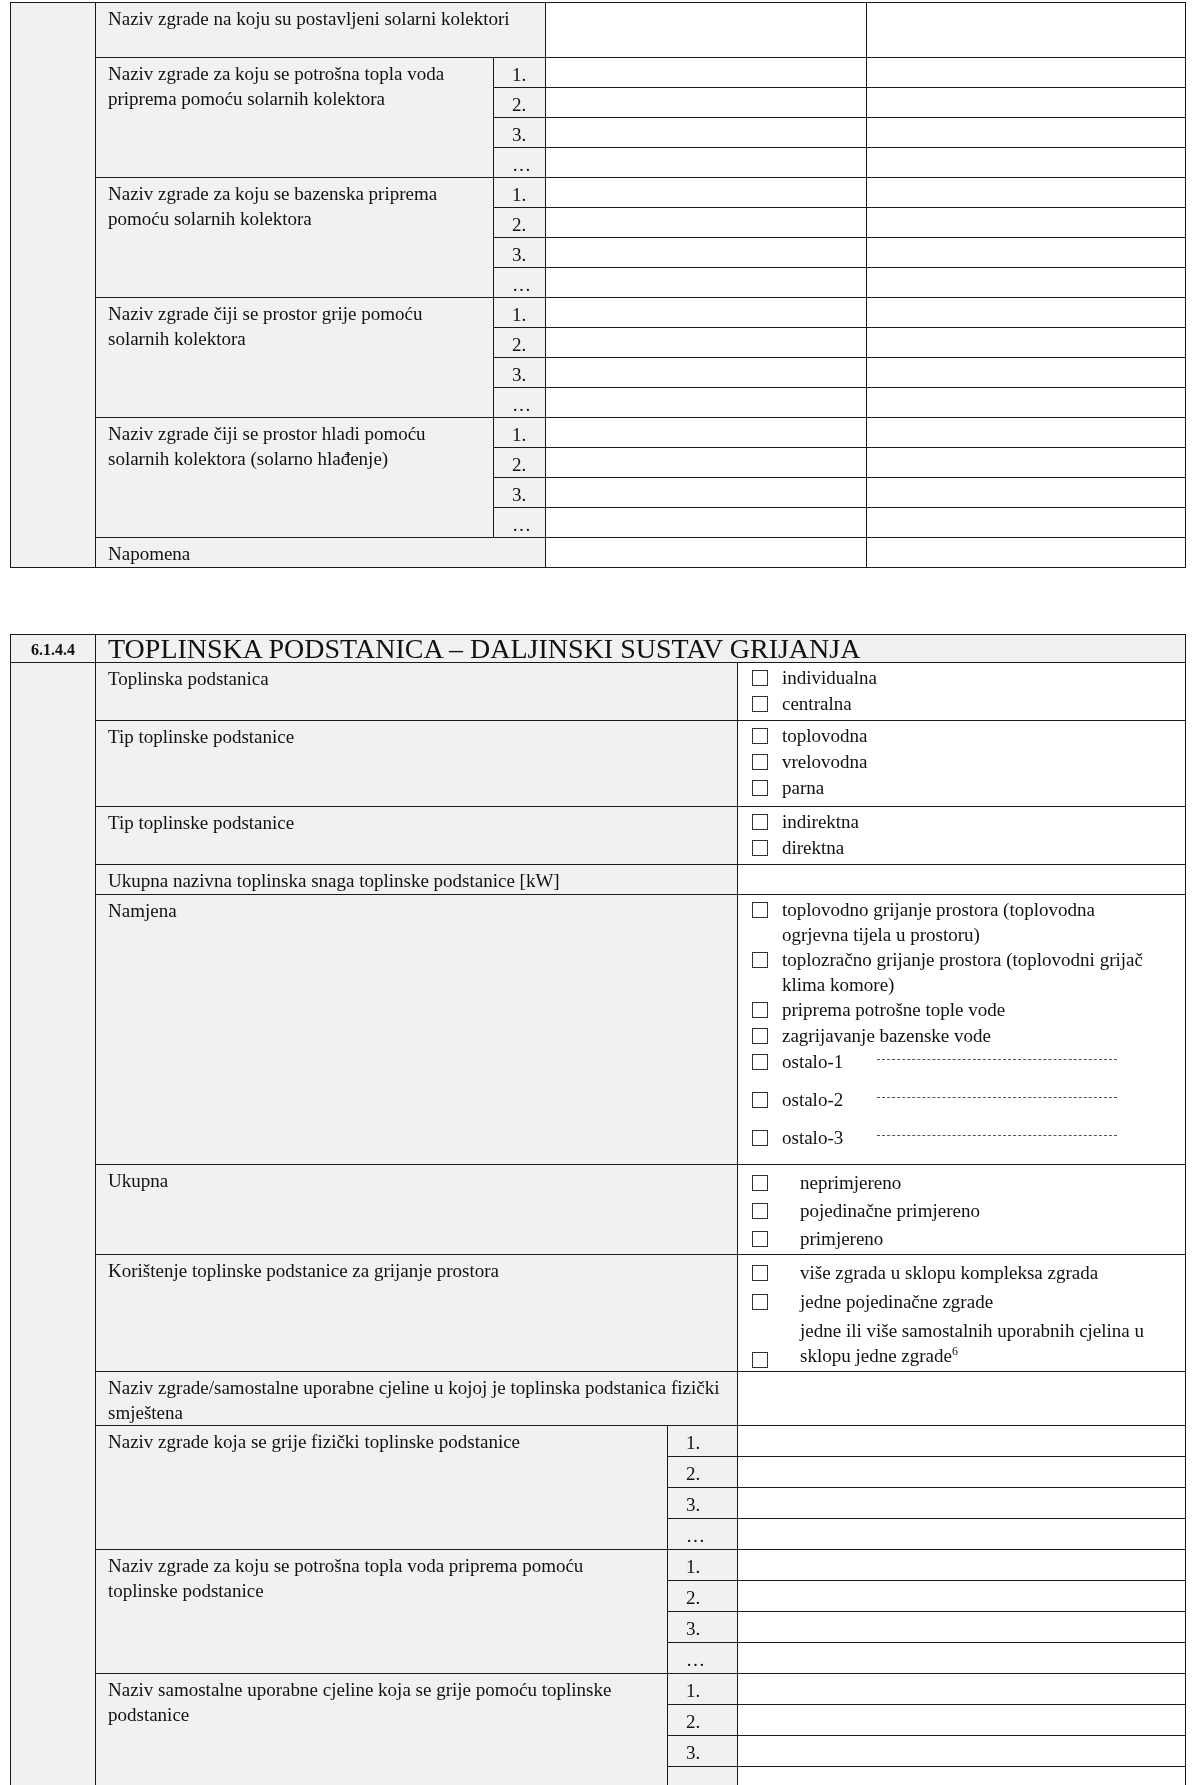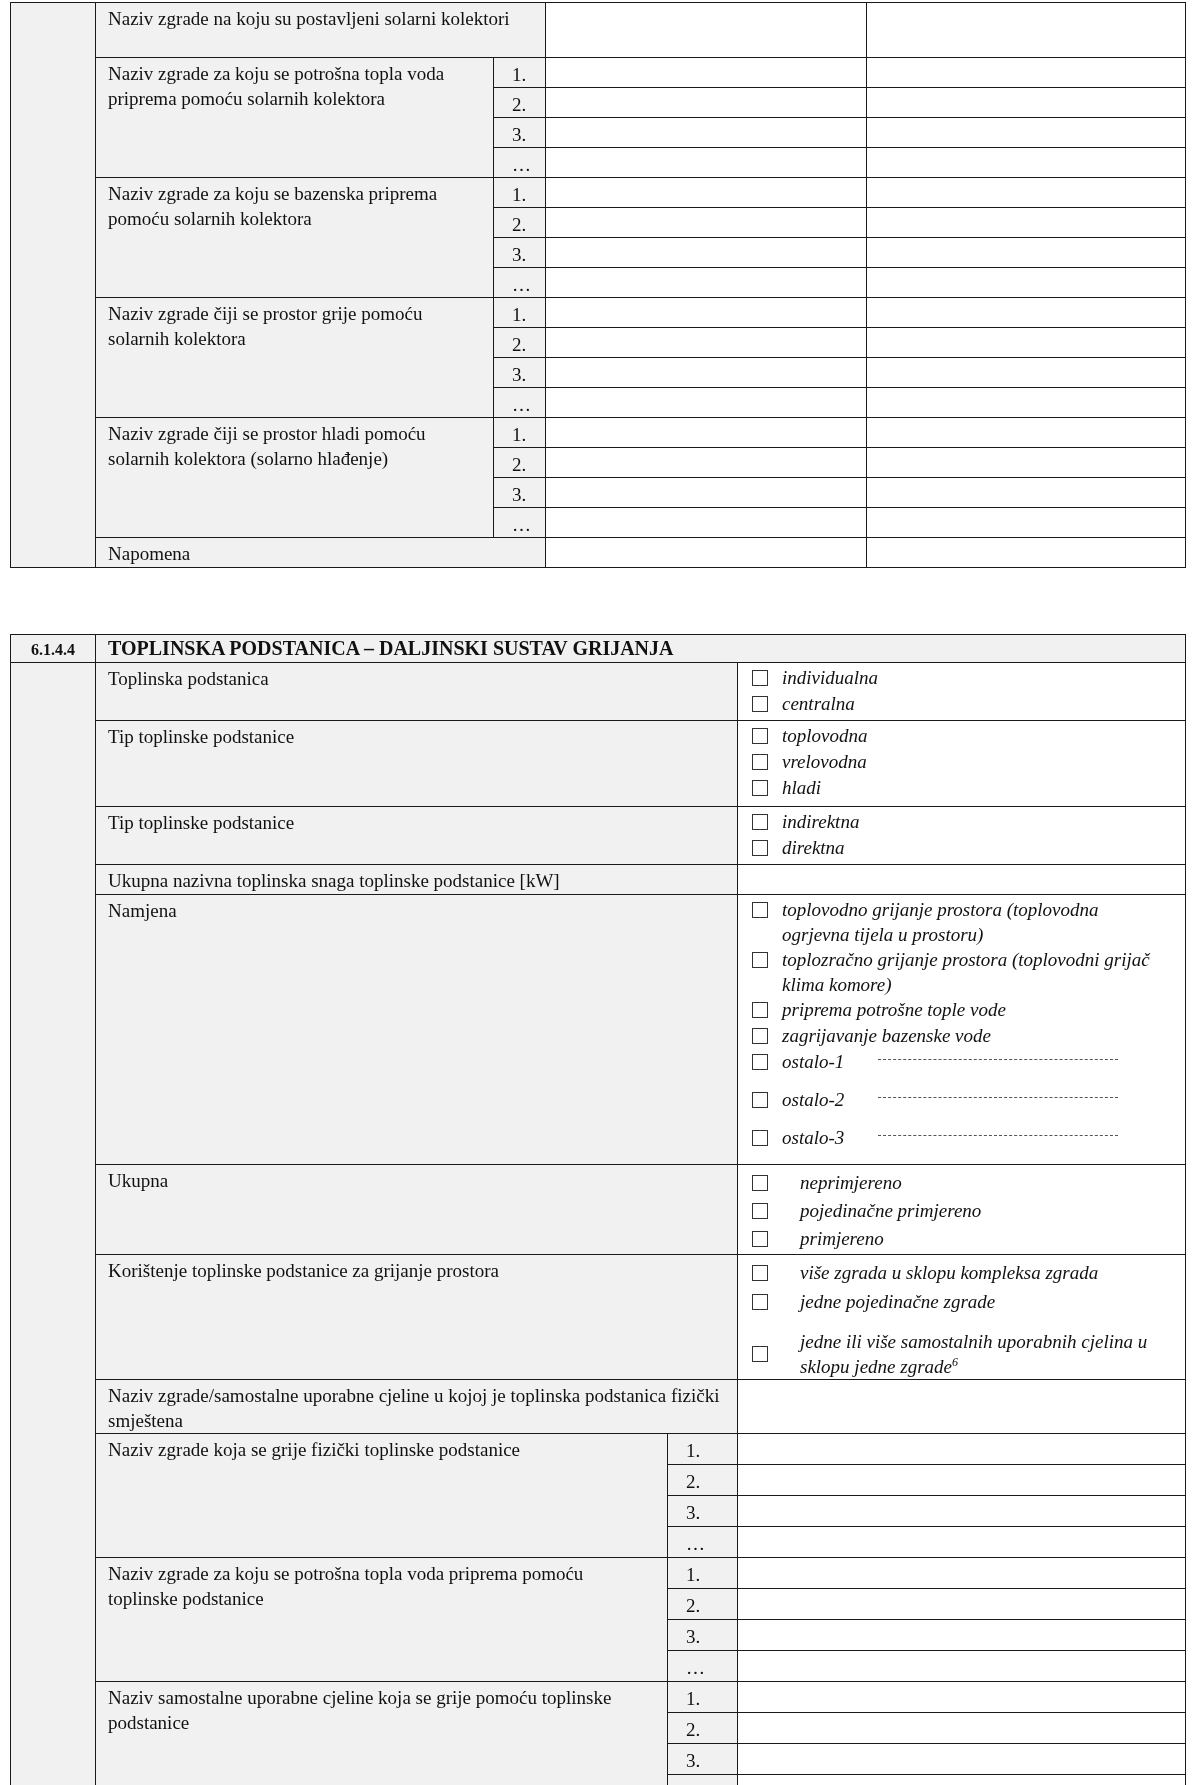--- a/index.html
+++ b/index.html
@@ -4,26 +4,26 @@
 <style>
   * { box-sizing: border-box; margin: 0; padding: 0; }
   html, body { width: 1195px; height: 1785px; background: #ffffff; overflow: hidden; }
   body { position: relative; font-family: "Liberation Serif", "DejaVu Serif", serif; color: #111; font-size: 19px; line-height: 25px; }
   table { border-collapse: collapse; position: absolute; table-layout: fixed; }
   td { border: 1.5px solid #1a1a1a; vertical-align: top; padding: 3px 12px 0 12px; }
   .g { background: #f1f1f1; }
   .w { background: #ffffff; }
   .num { padding-left: 18px; padding-top: 4px; }
   .sec-num { font-weight: bold; font-size: 16px; text-align: center; padding: 2px 4px 0 4px; }
-  .sec-title { font-weight: bold; font-size: 20px; padding-top: 1px; }
-  .opts { padding: 2px 20px 0 14px; font-style: italic; }
+  .sec-title { font-weight: normal; font-size: 28px; padding-top: 1px; }
+  .opts { padding: 2px 20px 0 14px; }
   .opt { display: flex; align-items: flex-start; min-height: 26px; }
   .box { display: inline-block; width: 16px; height: 16px; border: 1.3px solid #333; background: #fff; margin-top: 5px; margin-right: 14px; flex: 0 0 auto; cursor: pointer; }
   .opt.wide .box { margin-right: 32px; }
-  .opt.vc { align-items: center; margin-top: 11px; }
+  .opt.vc { align-items: flex-end; }
   .opt.vc .box { margin-top: 0; }
   .optlabel { flex: 1 1 auto; }
   .dash { display: inline-block; width: 240px; border-bottom: 1.5px dashed #555; margin-left: 34px; position: relative; top: 10px; }
   .ostalo { min-height: 38px; }
   sup { font-size: 12px; line-height: 0; }
 </style>
 </head>
 <body>
 
 <table style="left:10px; top:2px; width:1175px;">
@@ -172,21 +172,21 @@
       <div class="opt">
             <span class="box"></span>
             <span class="optlabel">toplovodna</span>
           </div>
       <div class="opt">
             <span class="box"></span>
             <span class="optlabel">vrelovodna</span>
           </div>
       <div class="opt">
             <span class="box"></span>
-            <span class="optlabel">hladi</span>
+            <span class="optlabel">parna</span>
           </div>
     </td>
   </tr>
 
   <tr style="height:58px">
     <td class="g" colspan="2">Tip toplinske podstanice</td>
     <td class="w opts">
       <div class="opt">
             <span class="box"></span>
             <span class="optlabel">indirektna</span>

